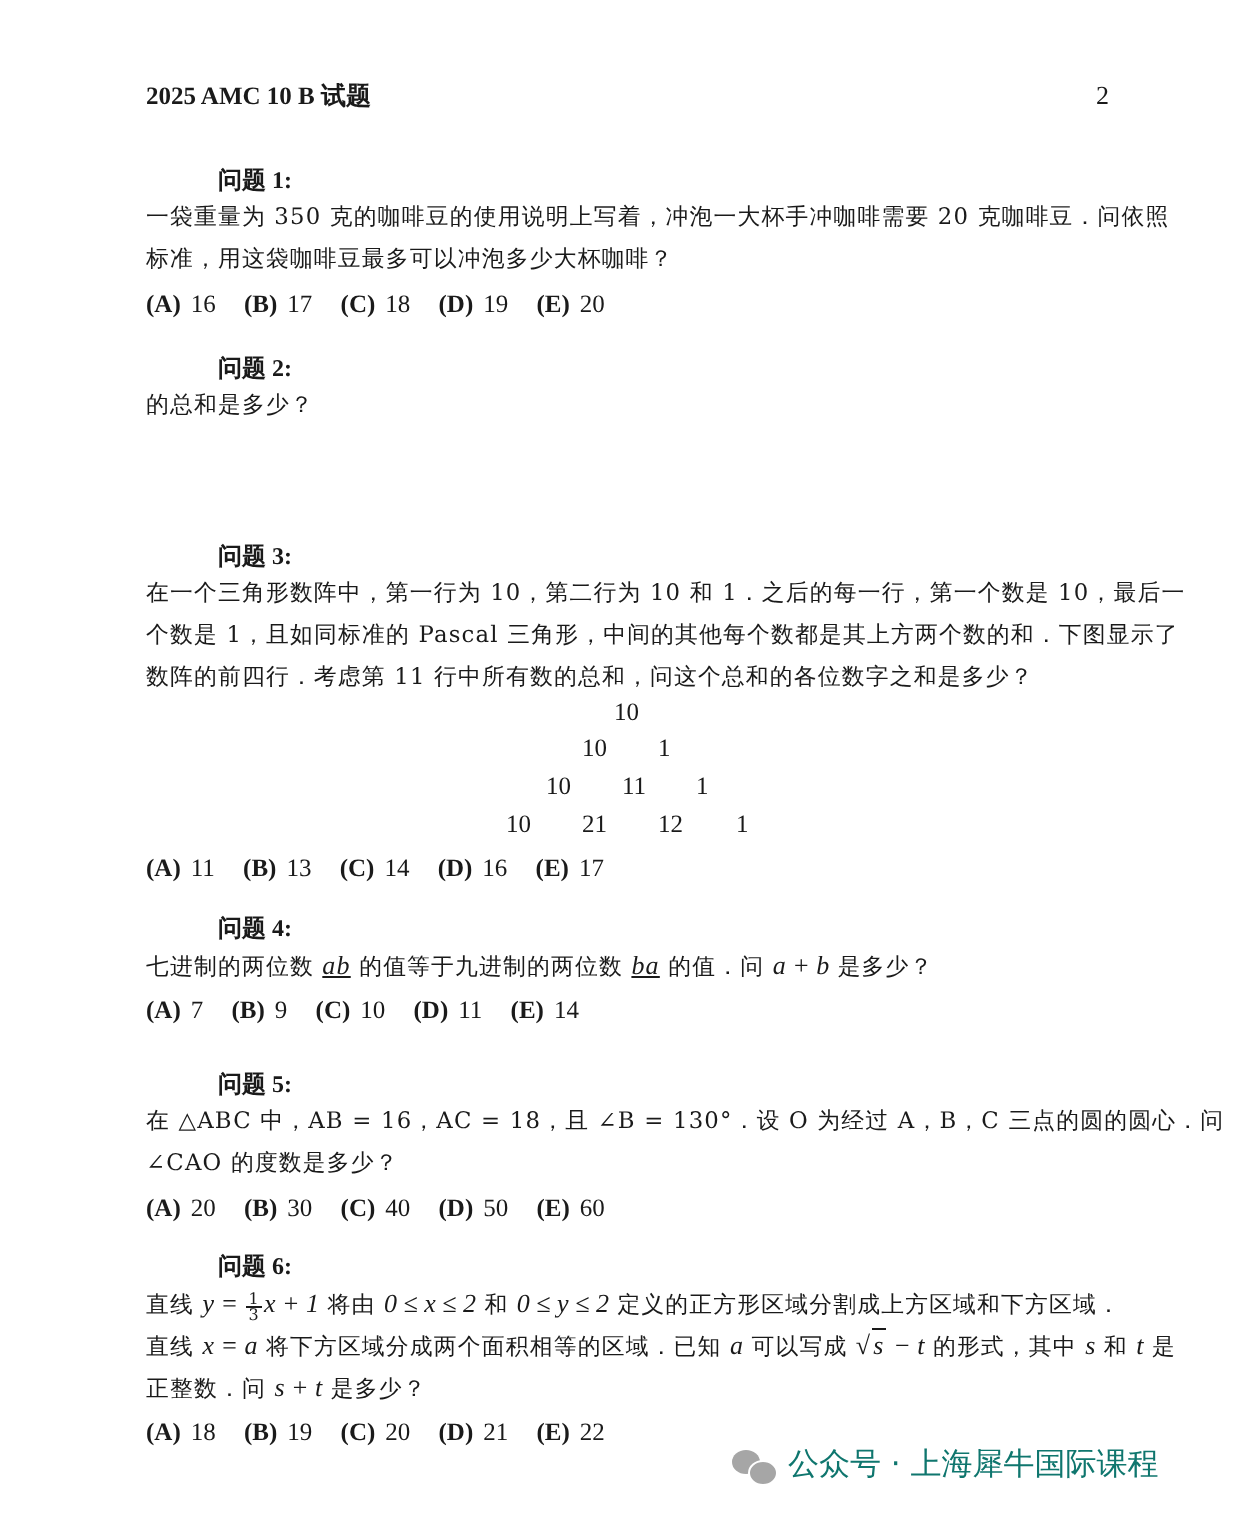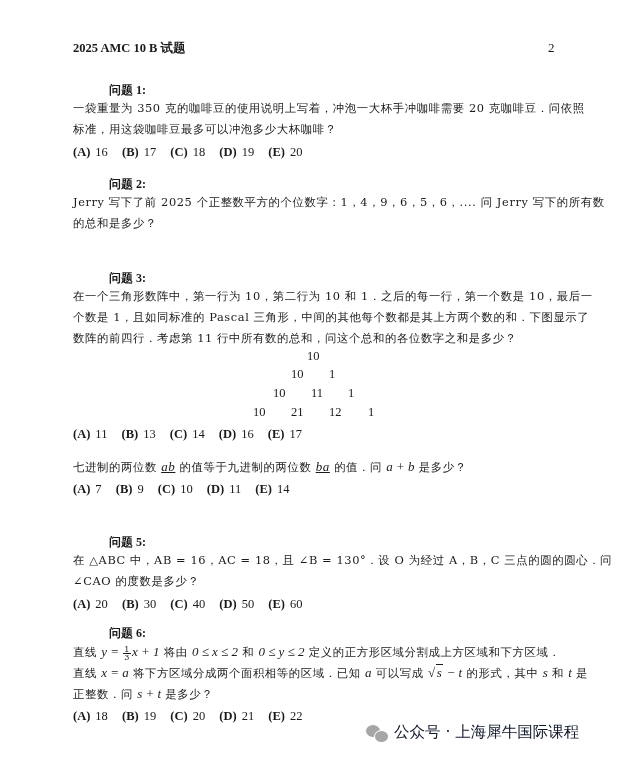--- a/index.html
+++ b/index.html
@@ -35,21 +35,21 @@
   .ans .lbl { font-weight:bold; margin-right:5px; }
   .tri { position:absolute; font-family:"Liberation Serif", serif; font-size:12.5px; }
   .tri span { position:absolute; white-space:nowrap; }
   .frac { display:inline-block; vertical-align:middle; font-size:8px; line-height:7px; text-align:center; margin:0 1px; }
   .frac .num { display:block; border-bottom:0.8px solid #1a1a1a; padding:0 1px; }
   .frac .den { display:block; }
   .sqrt { font-family:"Liberation Serif", serif; font-size:13px; }
   .sqrt .rad { border-top:1px solid #1a1a1a; font-style:italic; padding:0 1px; }
   .ul { text-decoration:underline; font-style:italic; font-family:"Liberation Serif", serif; font-size:13px; }
   .watermark {
-    position:absolute; left:366px; top:722px; color:#0f172a;
+    position:absolute; left:366px; top:722px; color:#0f766e;
     font-family:"DejaVu Sans", sans-serif; font-size:15.5px; white-space:nowrap;
     display:flex; align-items:center;
   }
   .wm-icon { width:22px; height:18px; position:relative; margin-right:6px; }
   .wm-icon .b1 { position:absolute; left:0; top:1px; width:14px; height:12px; background:#a6a6a6; border-radius:50%; }
   .wm-icon .b2 { position:absolute; left:8px; top:6px; width:13px; height:11px; background:#a6a6a6; border-radius:50%; border:1.5px solid #fff; }
 </style>
 </head>
 <body>
 
@@ -66,21 +66,20 @@
       <span class="ans"><span class="lbl">(A)</span><span>16</span></span>
       <span class="ans"><span class="lbl">(B)</span><span>17</span></span>
       <span class="ans"><span class="lbl">(C)</span><span>18</span></span>
       <span class="ans"><span class="lbl">(D)</span><span>19</span></span>
       <span class="ans"><span class="lbl">(E)</span><span>20</span></span>
     </div>
   </div>
 
   <div class="problem" style="top:176px;">
     <div class="p-title">问题 2:</div>
-    <div class="p-line">Jerry 写下了前 2025 个正整数平方的个位数字：1，4，9，6，5，6，.... 问 Jerry 写下的所有数</div>
     <div class="p-line">的总和是多少？</div>
   </div>
 
   <div class="problem" style="top:270px;">
     <div class="p-title">问题 3:</div>
     <div class="p-line">在一个三角形数阵中，第一行为 10，第二行为 10 和 1．之后的每一行，第一个数是 10，最后一</div>
     <div class="p-line">个数是 1，且如同标准的 Pascal 三角形，中间的其他每个数都是其上方两个数的和．下图显示了</div>
     <div class="p-line">数阵的前四行．考虑第 11 行中所有数的总和，问这个总和的各位数字之和是多少？</div>
   </div>
 
@@ -101,20 +100,21 @@
     <div class="answers">
       <span class="ans"><span class="lbl">(A)</span><span>11</span></span>
       <span class="ans"><span class="lbl">(B)</span><span>13</span></span>
       <span class="ans"><span class="lbl">(C)</span><span>14</span></span>
       <span class="ans"><span class="lbl">(D)</span><span>16</span></span>
       <span class="ans"><span class="lbl">(E)</span><span>17</span></span>
     </div>
   </div>
 
   <div class="problem" style="top:456px;">
+    <div class="p-title">问题 4:</div>
     <div class="p-line">
       <span>七进制的两位数 </span><span class="ul">ab</span><span> 的值等于九进制的两位数 </span><span class="ul">ba</span><span> 的值．问 </span><span class="mi">a + b</span><span> 是多少？</span>
     </div>
     <div class="answers">
       <span class="ans"><span class="lbl">(A)</span><span>7</span></span>
       <span class="ans"><span class="lbl">(B)</span><span>9</span></span>
       <span class="ans"><span class="lbl">(C)</span><span>10</span></span>
       <span class="ans"><span class="lbl">(D)</span><span>11</span></span>
       <span class="ans"><span class="lbl">(E)</span><span>14</span></span>
     </div>

